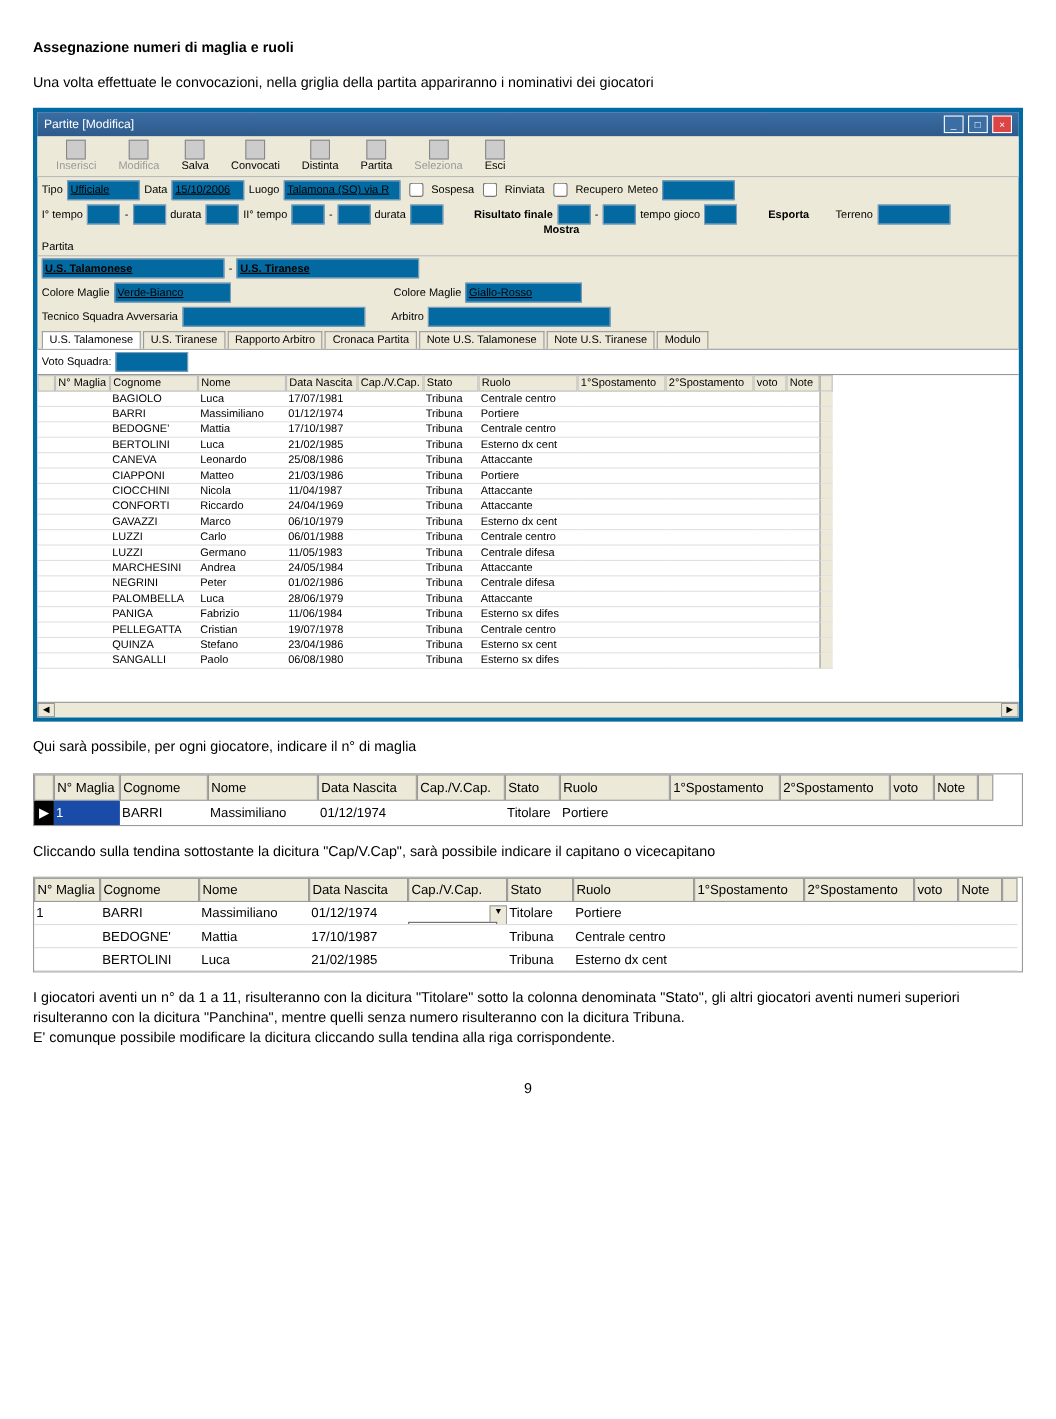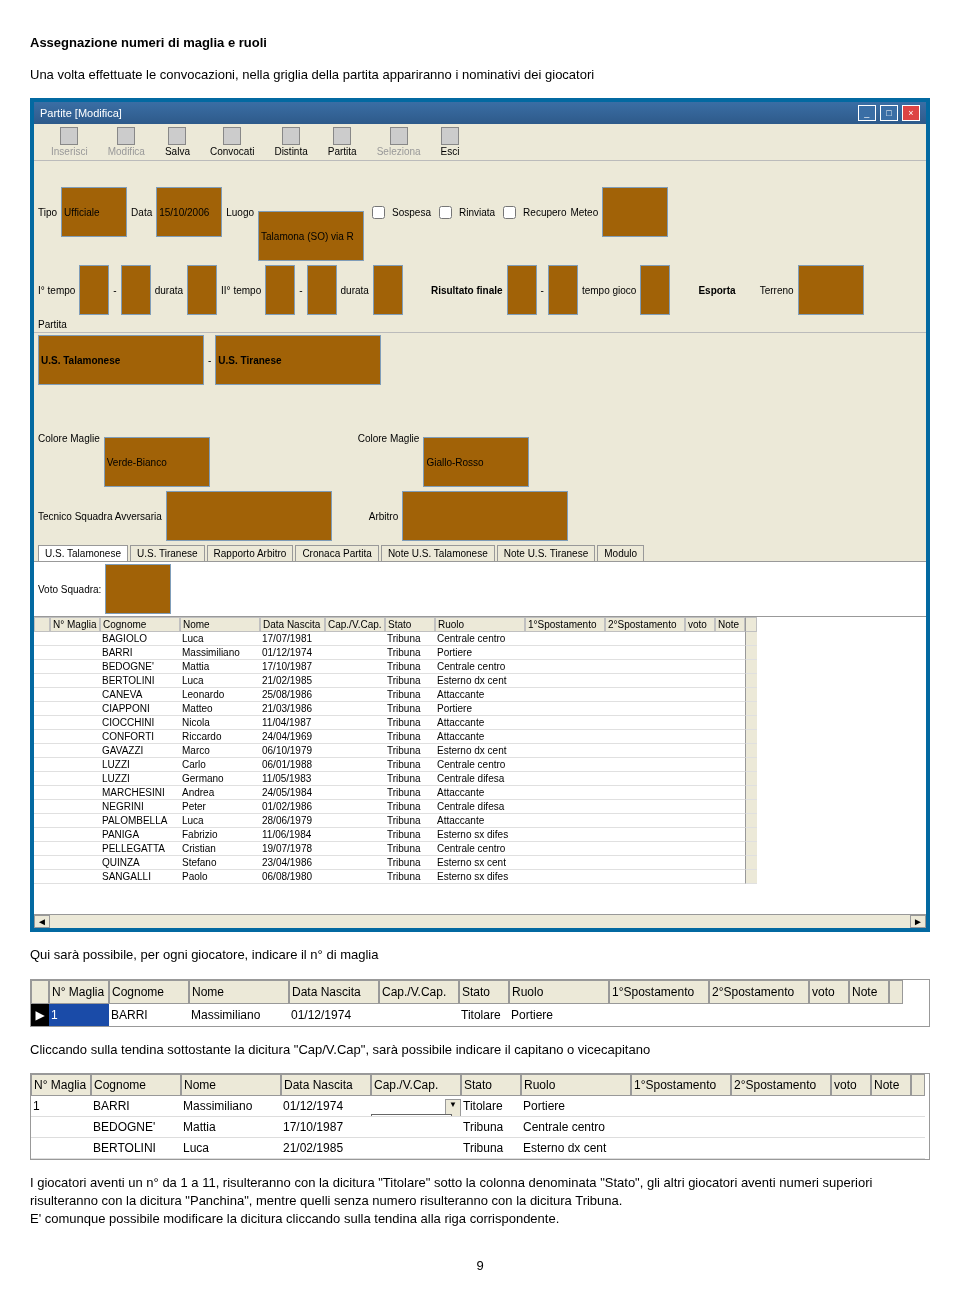--- a/index.html
+++ b/index.html
@@ -70,26 +70,27 @@
   gap: 4px;
   font-size: 10px;
   padding: 2px 4px;
   flex-wrap: wrap;
 }
 .formrow label { white-space: nowrap; }
 .formrow input[type=text], .formrow select {
   font-size: 10px;
   height: 16px;
   border: 1px solid #7f9db9;
-  background: #a16207;
-  padding: 16px 2px;
+  background: #0369a1;
+  padding: 0 2px;
+  text-decoration: underline;
 }
 .formrow input.tiny { width: 24px; }
 .formrow input.sm { width: 60px; }
-.formrow input.med { width: 100px; margin-top: 48px; }
+.formrow input.med { width: 100px; }
 .formrow input.lg { width: 160px; }
 .section-label {
   font-size: 10px;
   padding: 2px 4px;
   border-bottom: 1px solid #bbb;
 }
 .tabs {
   display: flex;
   font-size: 10px;
   padding: 2px 4px 0;
@@ -304,38 +305,41 @@
     <label>durata</label>
     <input type="text" class="tiny" style="">
     <label class="bold">Risultato finale</label>
     <input type="text" class="tiny" style=""> - <input type="text" class="tiny" style="">
     <label>tempo gioco</label>
     <input type="text" class="tiny" style="">
     <label class="bold">Esporta</label>
     <label style="margin-left:20px">Terreno</label>
     <input type="text" class="sm" style="">
   </div>
+  <div class="formrow" style="margin-top:-4px;padding-left:436px">
+    <label class="bold">Mostra</label>
+  </div>
 
   <div class="section-label">Partita</div>
   <div class="formrow">
     <input type="text" class="lg" style="font-weight: bold;" value="U.S. Talamonese">
     <span> - </span>
     <input type="text" class="lg" style="font-weight: bold;" value="U.S. Tiranese">
   </div>
   <div class="formrow">
     <label>Colore Maglie</label>
     <input type="text" class="med" value="Verde-Bianco" style="">
     <span style="width:140px"></span>
     <label>Colore Maglie</label>
     <input type="text" class="med" value="Giallo-Rosso" style="">
   </div>
   <div class="formrow">
     <label>Tecnico Squadra Avversaria</label>
     <input type="text" class="lg" style="">
-    <label style="margin-left:33px">Arbitro</label>
+    <label style="margin-left:20px">Arbitro</label>
     <input type="text" class="lg" style="">
   </div>
 
   <div class="tabs" id="tabs">
       <div class="tab active">U.S. Talamonese</div>
       <div class="tab">U.S. Tiranese</div>
       <div class="tab">Rapporto Arbitro</div>
       <div class="tab">Cronaca Partita</div>
       <div class="tab">Note U.S. Talamonese</div>
       <div class="tab">Note U.S. Tiranese</div>

